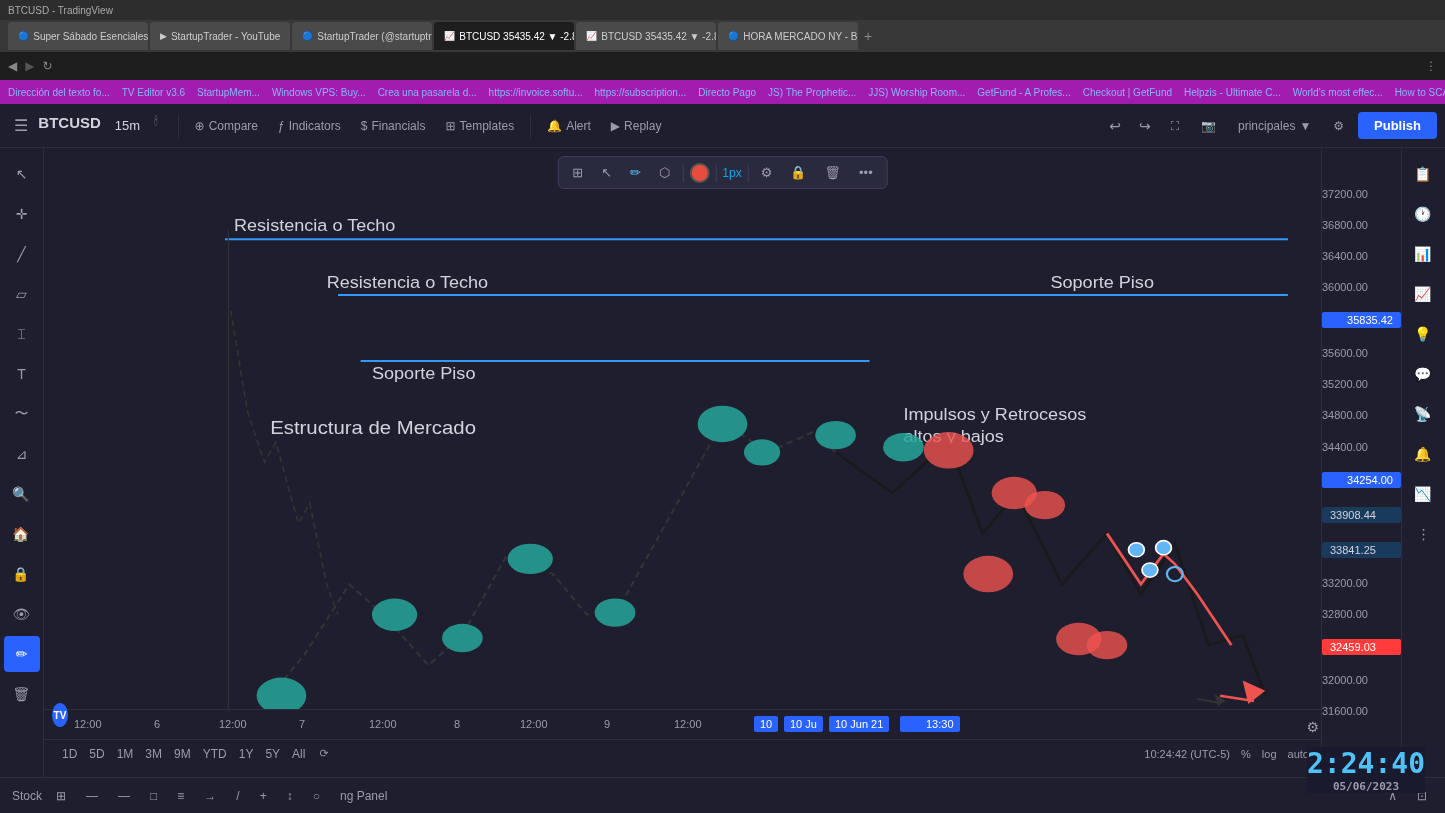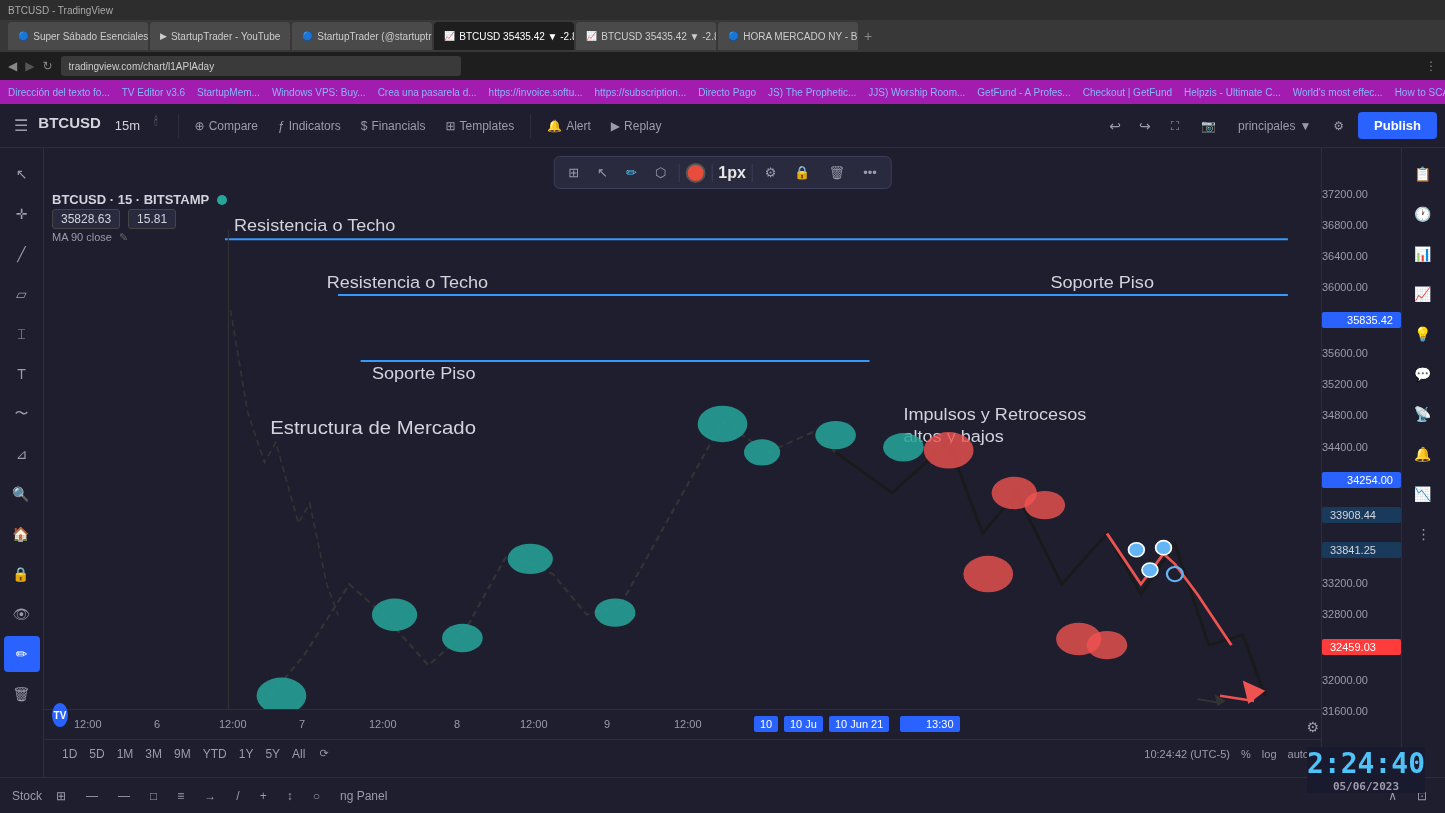--- a/index.html
+++ b/index.html
@@ -40,21 +40,21 @@
     .side-btn.active { background: #2962ff; color: #fff; }
 
     
     .chart-area { flex: 1; background: #1e1e2e; position: relative; overflow: hidden; }
 
     
     .drawing-toolbar { position: absolute; top: 8px; left: 50%; transform: translateX(-50%); background: #2a2a3e; border: 1px solid #3d3d5c; border-radius: 6px; display: flex; align-items: center; padding: 4px 8px; gap: 6px; z-index: 10; }
     .draw-btn { background: none; border: none; color: #9b9bab; cursor: pointer; padding: 4px 6px; font-size: 13px; border-radius: 3px; }
     .draw-sep { width: 1px; height: 18px; background: #3d3d5c; }
     .color-picker { width: 20px; height: 20px; border-radius: 50%; background: #e74c3c; border: 2px solid #555; cursor: pointer; }
-    .px-label { color: #e5e5e5; font-size: 16px; font-weight: bold; }
+    .px-label { color: #0ea5e9; font-size: 12px; }
 
     
     .price-axis { position: absolute; right: 0; top: 0; bottom: 0; width: 80px; background: #1e1e2e; border-left: 1px solid #2d2d3d; display: flex; flex-direction: column; justify-content: space-between; padding: 40px 0 60px 0; }
     .price-label { color: #9b9bab; font-size: 11px; padding-right: 8px; white-space: nowrap; }
     .price-label.highlight { background: #2962ff; color: #fff; padding: 2px 8px; border-radius: 2px; text-align: right; }
     .price-label.highlight-red { background: #ff3b3b; color: #fff; padding: 2px 8px; border-radius: 2px; }
     .price-label.highlight-dark { background: #1a3a5c; color: #d1d4dc; padding: 2px 8px; border-radius: 2px; }
 
     
     .time-axis { position: absolute; bottom: 40px; left: 0; right: 80px; height: 28px; background: #1e1e2e; border-top: 1px solid #2d2d3d; display: flex; align-items: center; overflow: hidden; }
@@ -118,21 +118,20 @@
       <span style="font-size:9px">🔵</span> 
       <span>HORA MERCADO NY - Buscar...</span> 
     </div>
   <div style="margin-left:4px;color:#888;cursor:pointer;font-size:14px;">+</div>
 </div>
 
 <div class="address-bar">
   <span style="color:#888;cursor:pointer;">◀</span>
   <span style="color:#555;cursor:pointer;">▶</span>
   <span style="color:#888;cursor:pointer;">↻</span>
-  <input class="address-input" value="tradingview.com/chart/l1APlAday" style="">
   <span style="margin-left:auto;color:#888;font-size:12px;cursor:pointer;">⋮</span>
 </div>
 
 <div class="bookmarks">
   <span class="bookmark-item">Dirección del texto fo...</span>
   <span class="bookmark-item">TV Editor v3.6</span>
   <span class="bookmark-item">StartupMem...</span>
   <span class="bookmark-item">Windows VPS: Buy...</span>
   <span class="bookmark-item">Crea una pasarela d...</span>
   <span class="bookmark-item">https://invoice.softu...</span>
@@ -227,38 +226,20 @@
         <div class="color-picker" style="background:#e74c3c;"></div>
         <div class="draw-sep"></div>
         <span class="px-label">1px</span>
         <div class="draw-sep"></div>
         <button class="draw-btn">⚙</button>
         <button class="draw-btn">🔒</button>
         <button class="draw-btn">🗑</button>
         <button class="draw-btn">•••</button>
       </div>
 
-      <div class="chart-header-info">
-        <div style="display:flex;align-items:center;gap:8px;">
-          <span class="chart-symbol">BTCUSD · 15 · BITSTAMP</span>
-          <span style="color:#26a69a;font-size:10px;width:10px;height:10px;background:#26a69a;border-radius:50%;display:inline-block;"></span>
-        </div>
-        <div style="display:flex;gap:8px;margin-top:2px;">
-          <span style="background:#2a2a3e;border:1px solid #444;padding:2px 8px;border-radius:3px;font-size:12px;">
-            <span>35828.63</span>
-          </span>
-          <span style="background:#2a2a3e;border:1px solid #444;padding:2px 8px;border-radius:3px;font-size:12px;">
-            <span>15.81</span>
-          </span>
-        </div>
-        <div style="color:#9b9bab;font-size:11px;margin-top:2px;">
-          <span>MA 90 close</span>
-          <span style="color:#666;margin-left:4px;">✎</span>
-        </div>
-      </div>
 
       <svg class="chart-svg" viewBox="0 0 1200 620" preserveAspectRatio="none">
 
         <line x1="160" y1="90" x2="1100" y2="90" stroke="#3399ff" stroke-width="2"></line>
 
         <line x1="260" y1="145" x2="1100" y2="145" stroke="#3399ff" stroke-width="2"></line>
 
         <line x1="280" y1="210" x2="730" y2="210" stroke="#3399ff" stroke-width="2"></line>
 
         <text x="168" y="82" fill="#d1d4dc" font-size="16" font-weight="500">Resistencia o Techo</text>

